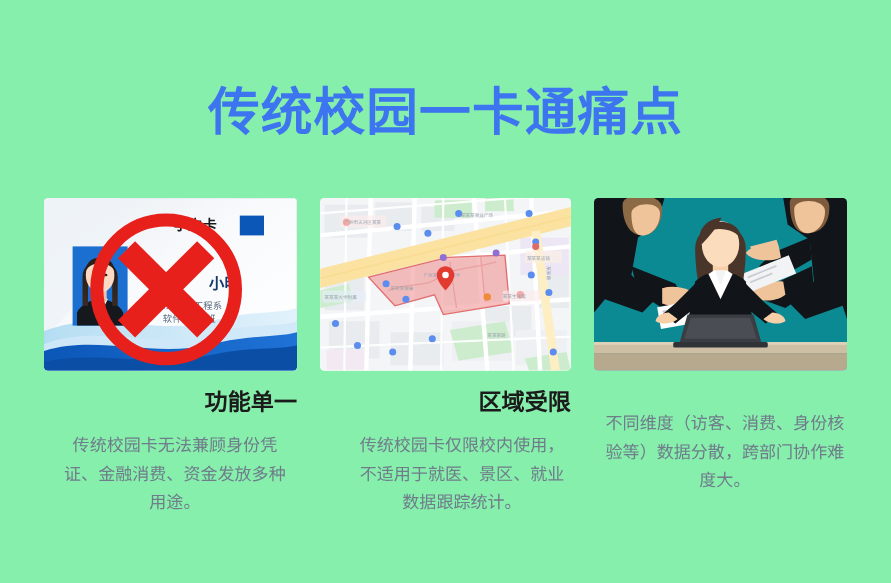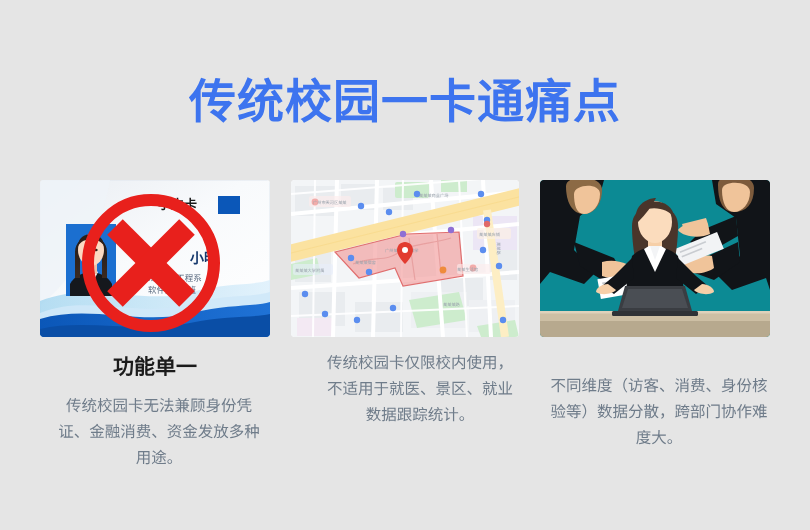--- a/index.html
+++ b/index.html
@@ -6,21 +6,21 @@
   * { margin:0; padding:0; box-sizing:border-box; }
   html, body {
     width:810px; height:530px;
     overflow:hidden;
     background:#ecf6fd;
     font-family:"Liberation Sans", "DejaVu Sans", sans-serif;
   }
   #stage {
     position:relative;
     width:810px; height:530px;
-    background:#e5e5e5;
+    background:#86efac;
   }
 
   
   .page-title {
     position:absolute;
     left:0; top:76px;
     width:810px;
     text-align:center;
     font-size:47px;
     line-height:52px;
@@ -48,21 +48,21 @@
     height:157px;
     border-radius:4px;
     overflow:hidden;
     position:relative;
     background:#fff;
   }
   .thumb svg { display:block; width:100%; height:100%; }
 
   .card-heading {
     margin-top:17px;
-    text-align:center;
+    text-align:right;
     font-size:21px;
     line-height:26px;
     font-weight:700;
     color:#1b1b1b;
     white-space:nowrap;
   }
   .card-body {
     margin-top:13px;
     font-size:15.5px;
     line-height:26px;
@@ -268,20 +268,21 @@
               <text x="206" y="62" transform="rotate(90 206 62)">某某路</text>
             </g>
 
             <g>
               <path d="M114 62 C118.4 62 122 65.6 122 70 C122 76 114 84 114 84 C114 84 106 76 106 70 C106 65.6 109.6 62 114 62 Z" fill="#e23b30"></path>
               <circle cx="114" cy="70" r="3" fill="#ffffff"></circle>
             </g>
           </g>
         </svg>
       </div>
+      <div class="card-heading">区域受限</div>
       <div class="card-body">传统校园卡仅限校内使用，不适用于就医、景区、就业数据跟踪统计。</div>
     </div>
 
     <div class="card c3">
       <div class="thumb">
         <svg viewBox="0 0 230 157" preserveAspectRatio="none">
           <defs>
               <clipPath id="illClip">
                 <rect x="0" y="0" width="230" height="157" rx="3"></rect>
               </clipPath>

